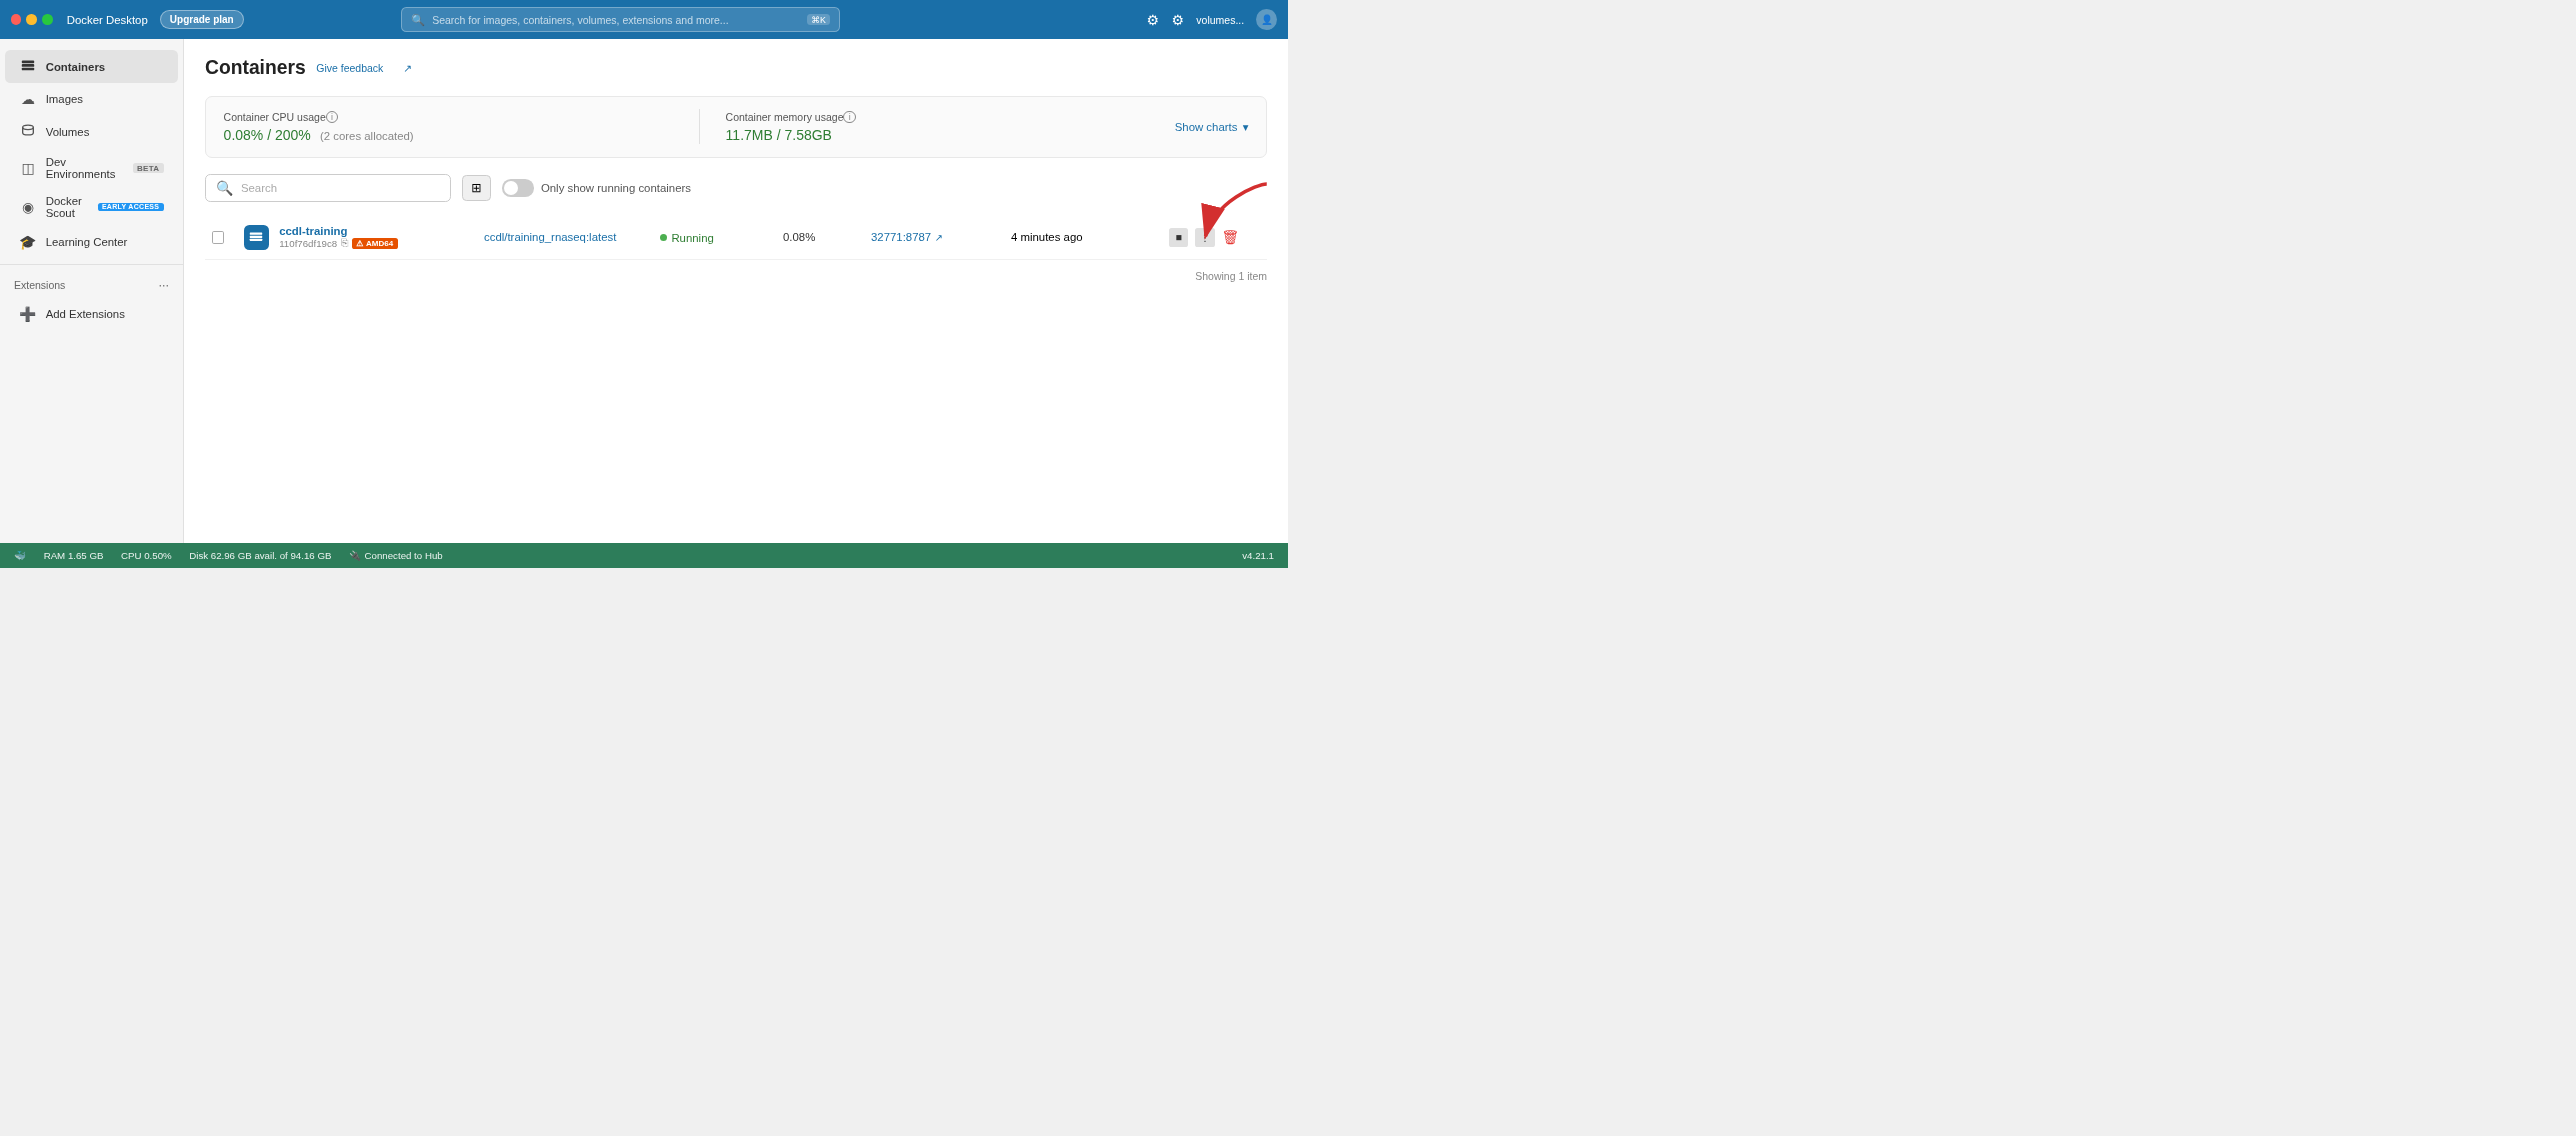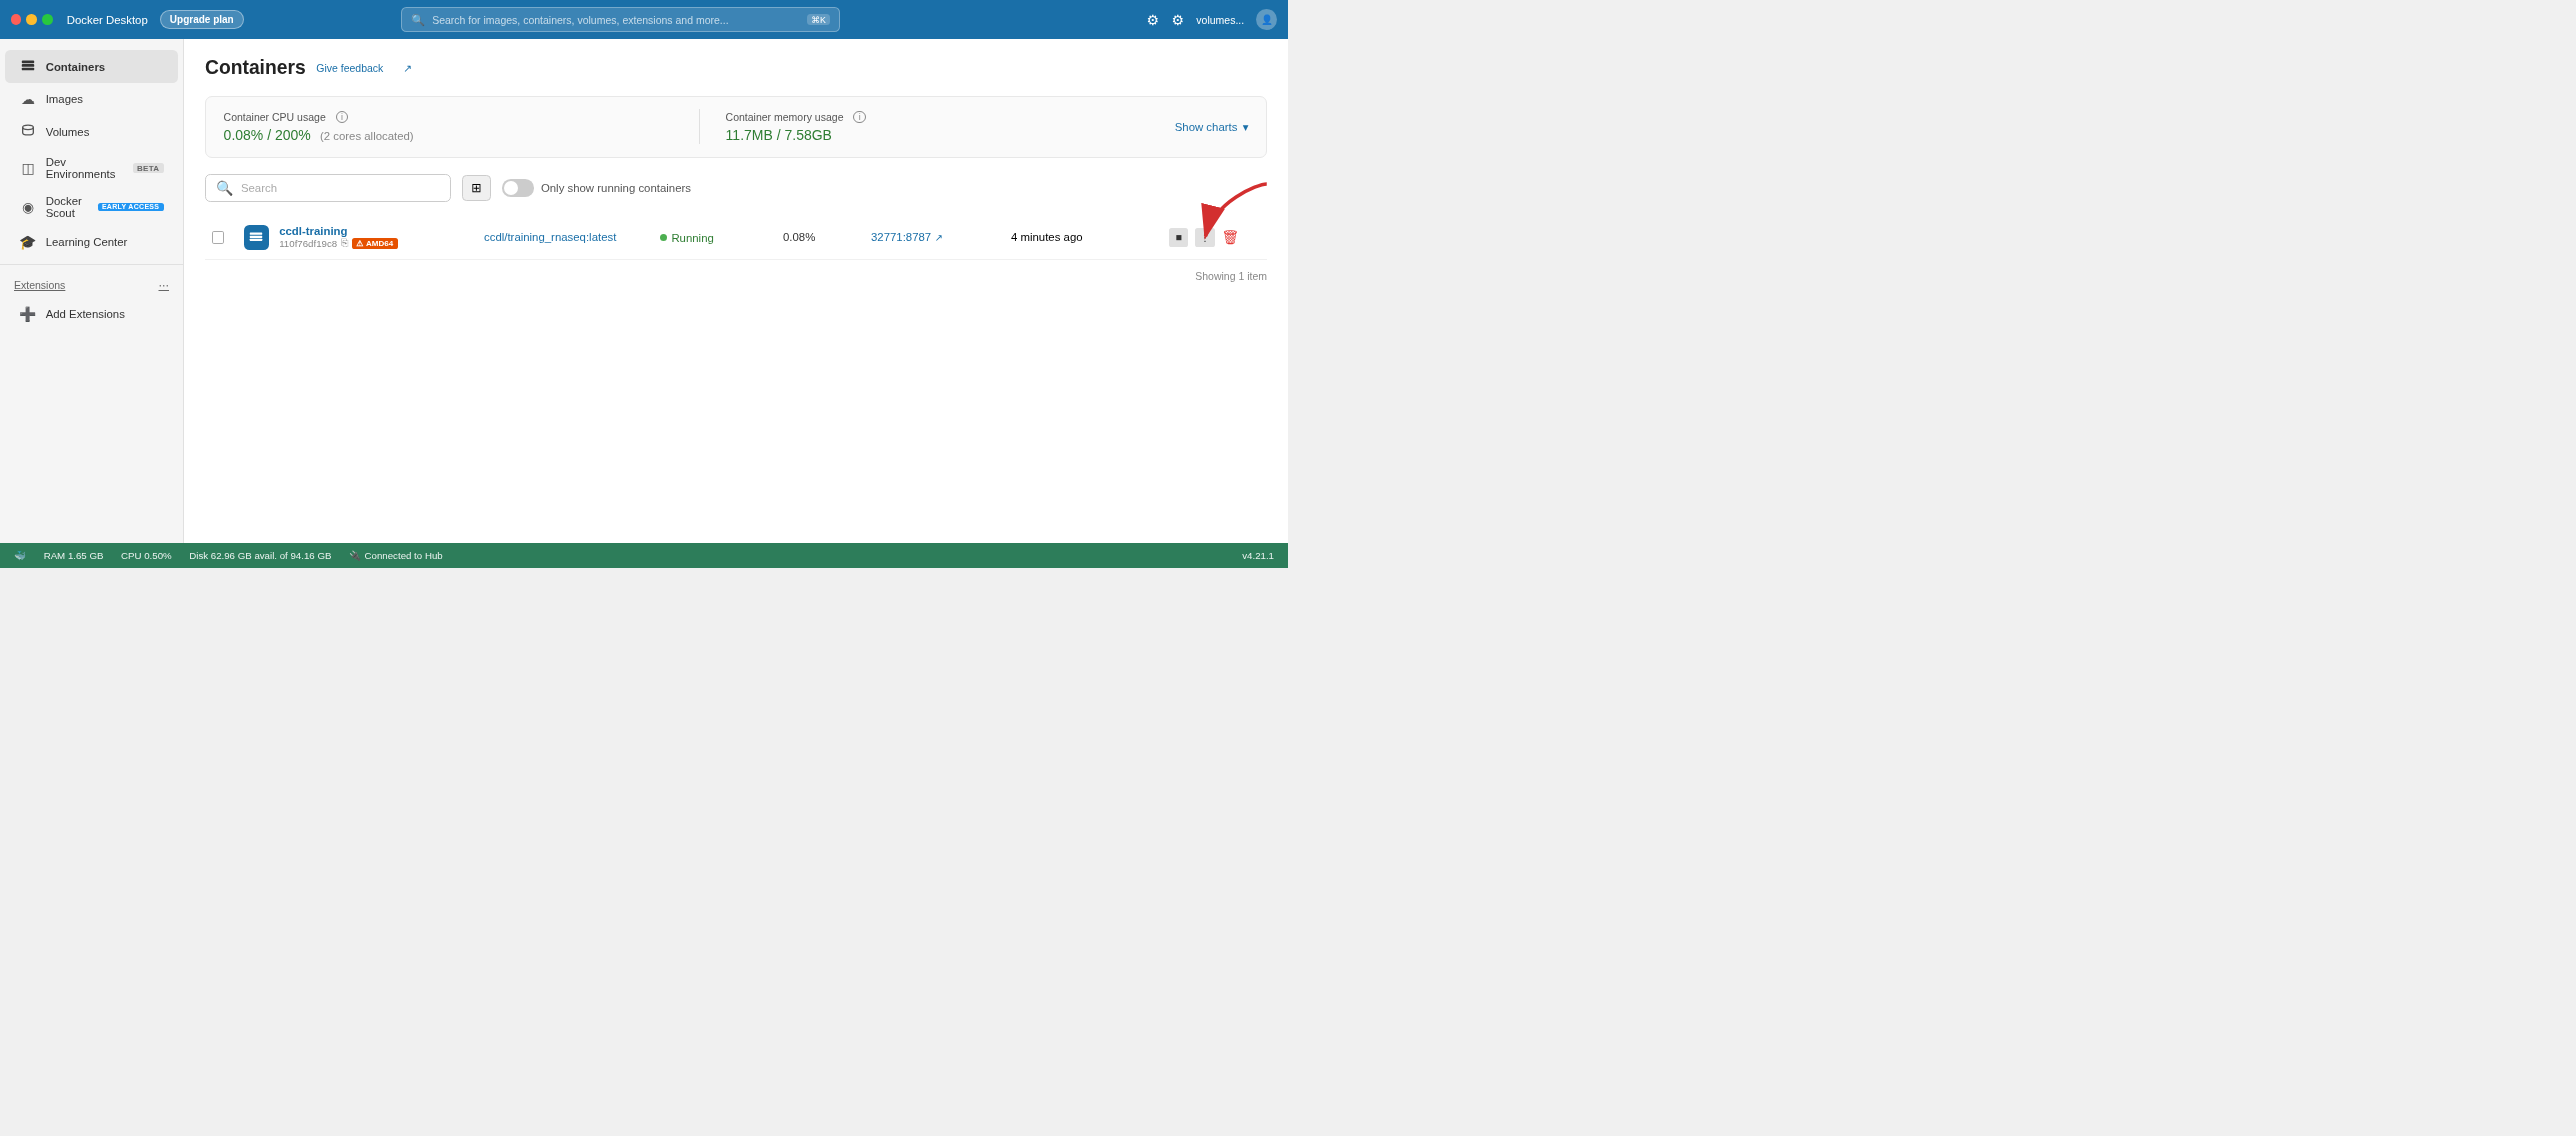--- a/index.html
+++ b/index.html
@@ -71,21 +71,21 @@
     .sidebar-icon { font-size: 14px; color: #555; width: 17.6px; text-align: center; }
     .sidebar-label { flex: 1; }
     .badge {
       font-size: 8px; font-weight: 700; padding: 0.9px 4.4px; border-radius: 2.6px;
       text-transform: uppercase; letter-spacing: 0.3px;
     }
     .badge-beta { background: #e0e0e0; color: #666; }
     .badge-early { background: #2196f3; color: white; }
     .sidebar-section {
       padding: 7px 14px; font-size: 10.5px; color: #666; margin-top: 7px;
-      display: flex; align-items: center; justify-content: space-between; text-decoration: underline;
+      display: flex; align-items: center; justify-content: space-between;
     }
     .sidebar-divider { border: none; border-top: 0.9px solid #e0e0e0; margin: 7px 0; }
 
     
     .content {
       flex: 1; background: white; overflow-y: auto; padding: 17.6px 21px;
     }
     .content-header {
       display: flex; align-items: center; gap: 10.5px; margin-bottom: 17.6px;
     }
@@ -95,21 +95,21 @@
       cursor: pointer; text-decoration: none;
     }
 
     
     .stats-bar {
       display: flex; align-items: center; background: #fafafa;
       border: 0.9px solid #e8e8e8; border-radius: 7px; padding: 12.3px 17.6px;
       margin-bottom: 16px; gap: 0;
     }
     .stat-item { flex: 1; }
-    .stat-label { font-size: 10.5px; color: #555; display: flex; align-items: flex-start; gap: 10px; margin-bottom: 4px; }
+    .stat-label { font-size: 10.5px; color: #555; display: flex; align-items: flex-start; gap: 0; margin-bottom: 4px; }
     .stat-value { font-size: 14px; font-weight: 500; color: #2e7d32; }
     .stat-divider { width: 0.9px; background: #e0e0e0; height: 35px; margin: 0 26px; }
     .show-charts {
       display: flex; align-items: center; gap: 5.3px; color: #1a6fa8;
       font-size: 11.4px; cursor: pointer; margin-left: auto;
     }
 
     
     .toolbar {
       display: flex; align-items: center; gap: 10.5px; margin-bottom: 14px;

